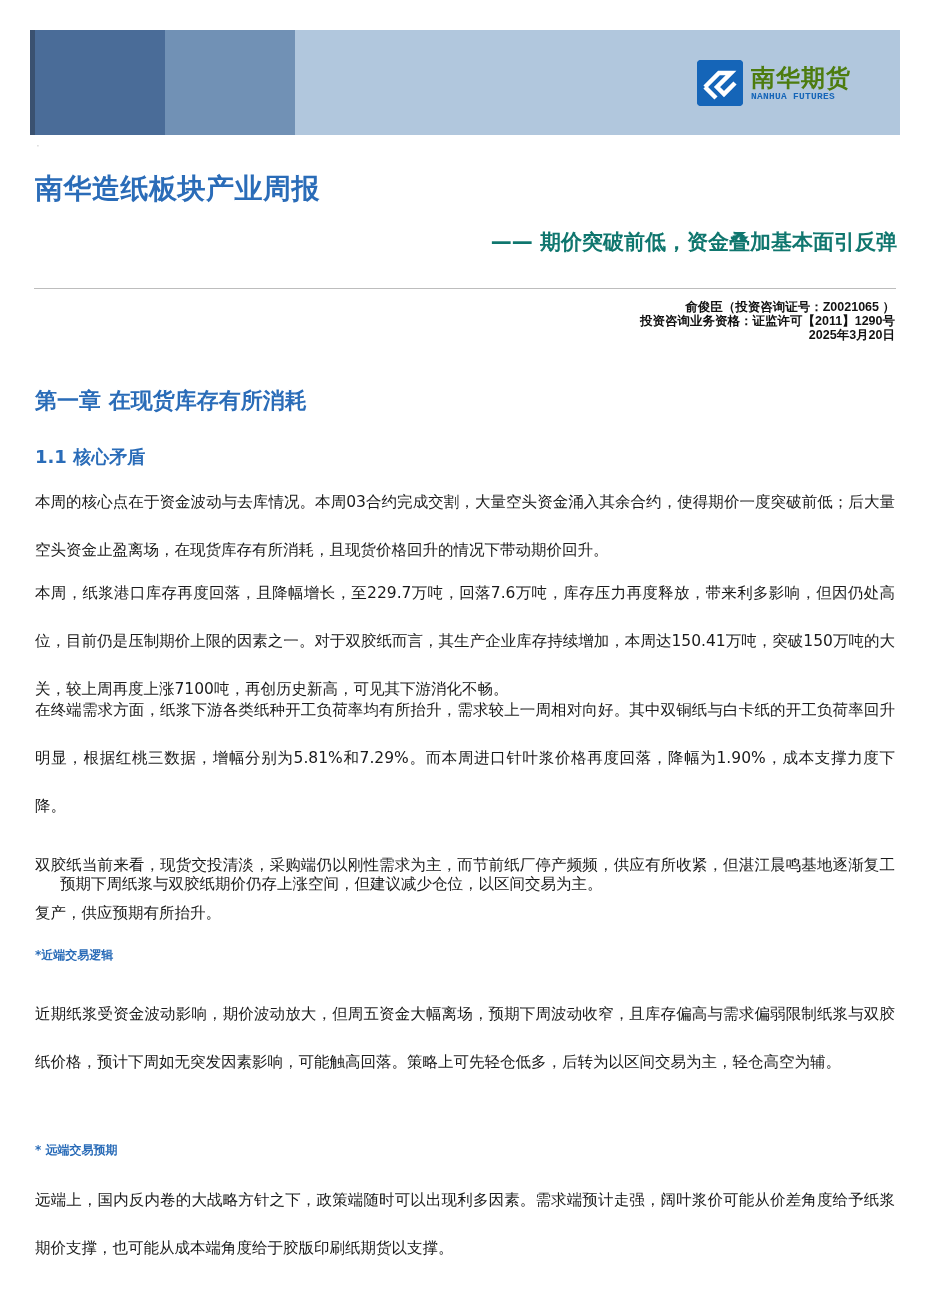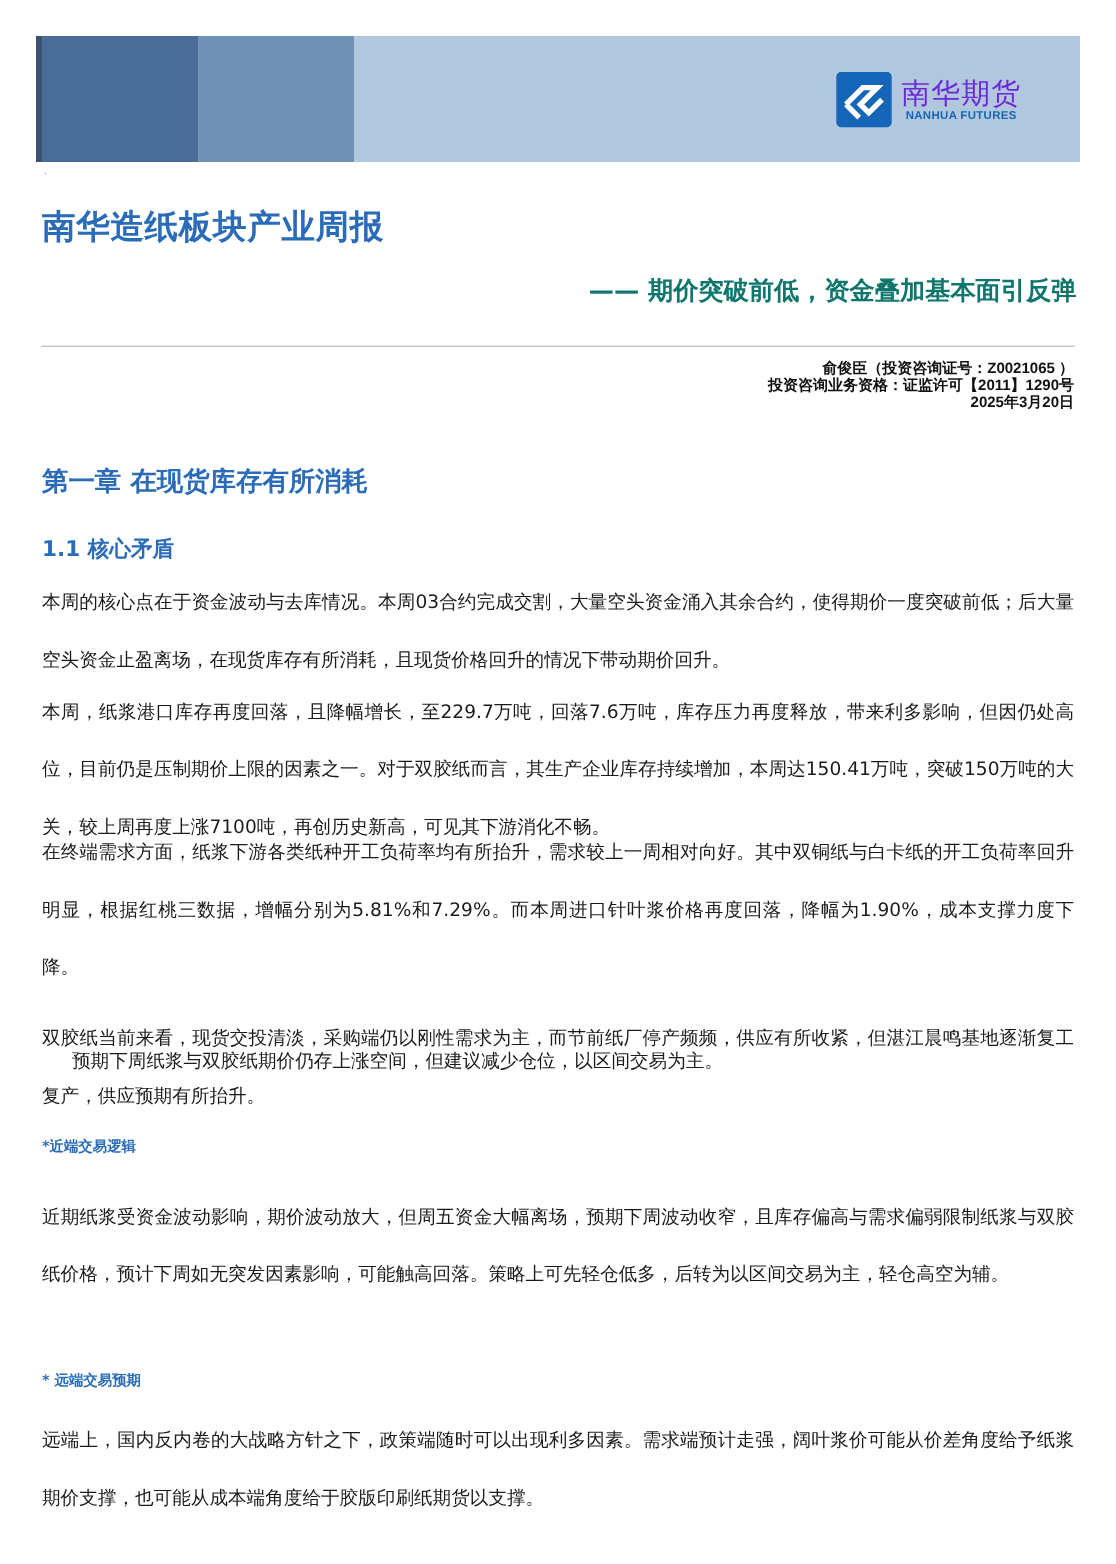--- a/index.html
+++ b/index.html
@@ -10,22 +10,22 @@
   .seg-strip { width: 5px; height: 100%; background: #3a5170; }
   .seg2 { width: 130px; height: 100%; background: #4a6c98; }
   .seg3 { width: 130px; height: 100%; background: #7191b5; position: relative; }
   .seg4 { flex: 1; height: 100%; background: #b1c7dd; }
   .slogan-en { position: absolute; left: 60px; top: 58px; font-size: 10px; color: #e8eef5;
                font-family: "Liberation Sans", sans-serif; letter-spacing: -0.2px; }
   .slogan-cn { position: absolute; left: 83px; top: 72px; font-size: 13px; color: #f2f5f9; letter-spacing: 1px; }
   .logo { position: absolute; left: 697px; top: 60px; display: flex; align-items: center; }
   .logo-mark { width: 46px; height: 46px; background: #1565b8; border-radius: 4px; position: relative; overflow: hidden; }
   .logo-text { margin-left: 8px; display: flex; flex-direction: column; }
-  .logo-cn { font-size: 24px; font-weight: normal; color: #6d28d9; line-height: 26px; letter-spacing: 1px; }
-  .logo-en { font-size: 9.5px; font-weight: bold; color: #1565b8; font-family: Liberation Sans, sans-serif; letter-spacing: 0.3px; text-align: center; }
+  .logo-cn { font-size: 24px; font-weight: bold; color: #4d7c0f; line-height: 26px; letter-spacing: 1px; }
+  .logo-en { font-size: 9.5px; font-weight: bold; color: #1565b8; font-family: Liberation Mono, monospace; letter-spacing: 0.3px; }
   .tiny-dot { position: absolute; left: 37px; top: 142px; font-size: 6px; color: #555; }
   .title { position: absolute; left: 35px; top: 170px; font-size: 28px; font-weight: bold; color: #2a6cb8; letter-spacing: 0.5px; font-family: Liberation Mono, monospace; }
   .subtitle { position: absolute; right: 33px; top: 228px; font-size: 21px; font-weight: bold; color: #0f766e; }
   .rule { position: absolute; left: 34px; top: 288px; width: 862px; height: 1px; background: #bdbdbd; }
   .author { position: absolute; right: 35px; top: 300px; text-align: right; font-size: 12.5px; font-weight: bold;
             line-height: 14px; color: #111; font-family: "Liberation Sans", sans-serif; }
   .h1 { position: absolute; left: 35px; top: 386px; font-size: 22px; font-weight: bold; color: #2a6cb8; }
   .h2 { position: absolute; left: 35px; top: 445px; font-size: 18px; font-weight: bold; color: #2a6cb8; }
   .para { position: absolute; left: 35px; width: 860px; font-size: 15.5px; line-height: 48px; color: #1a1a1a; margin: 0;
           text-align: justify; }

